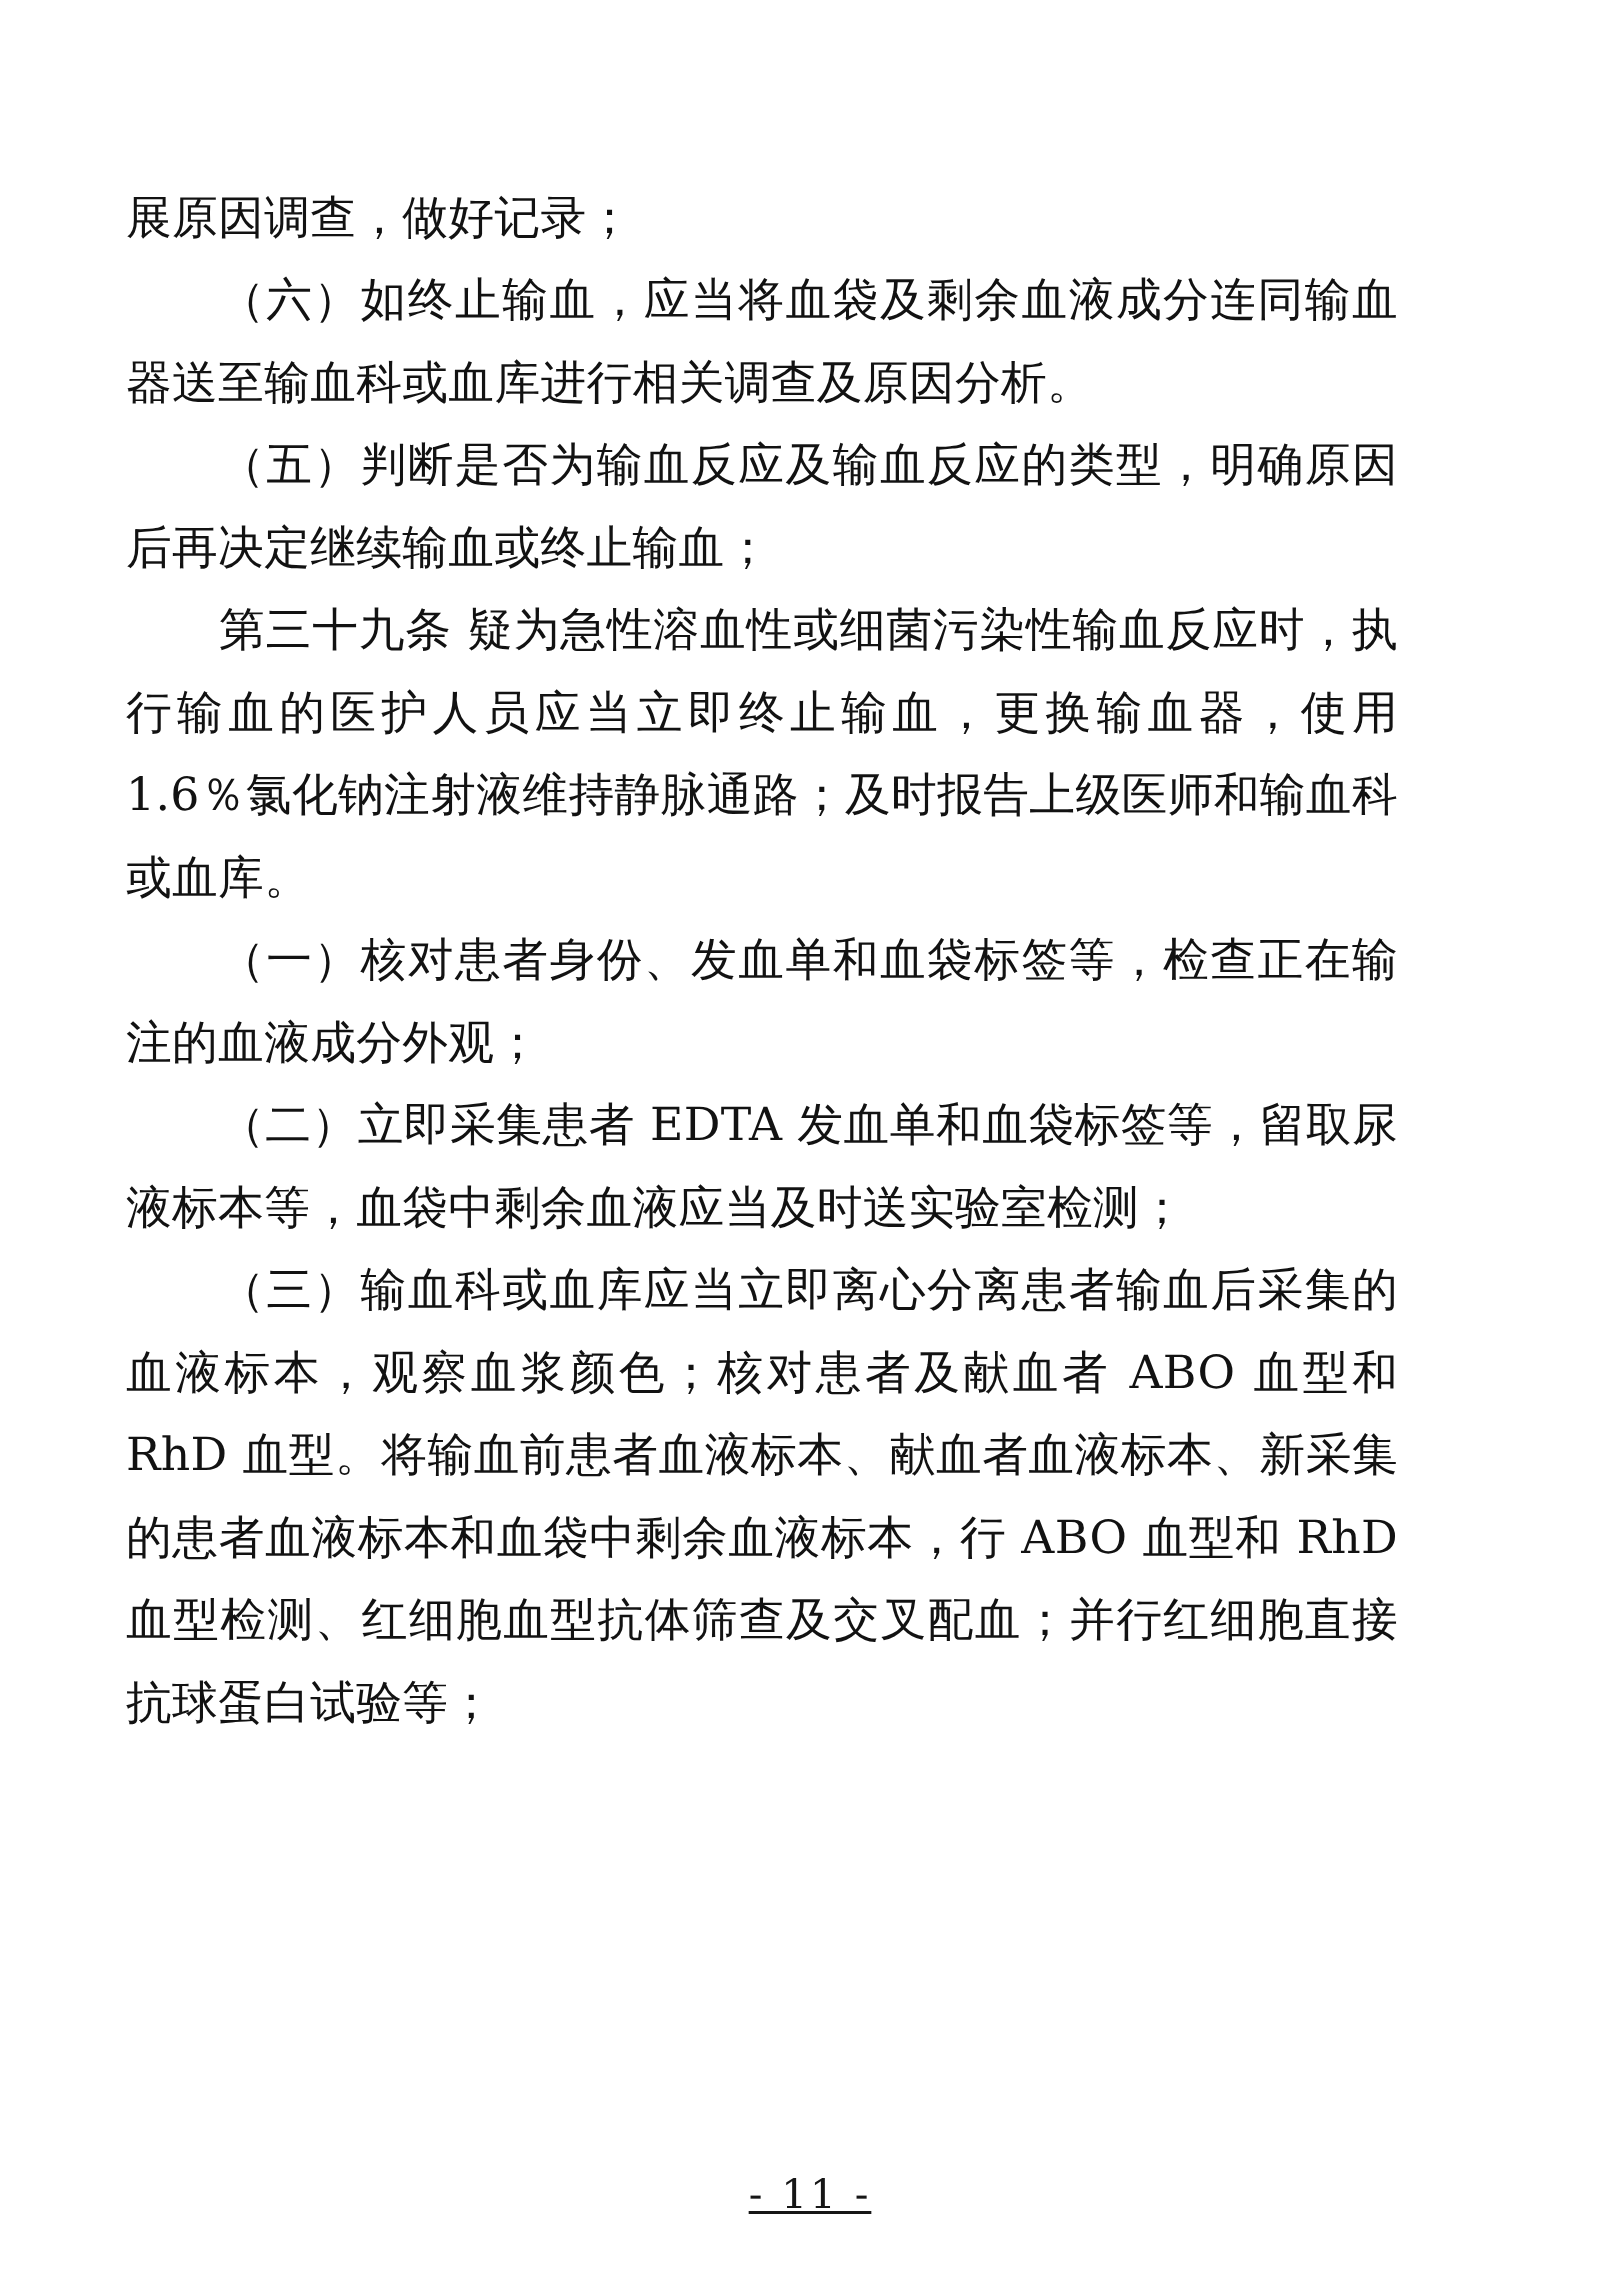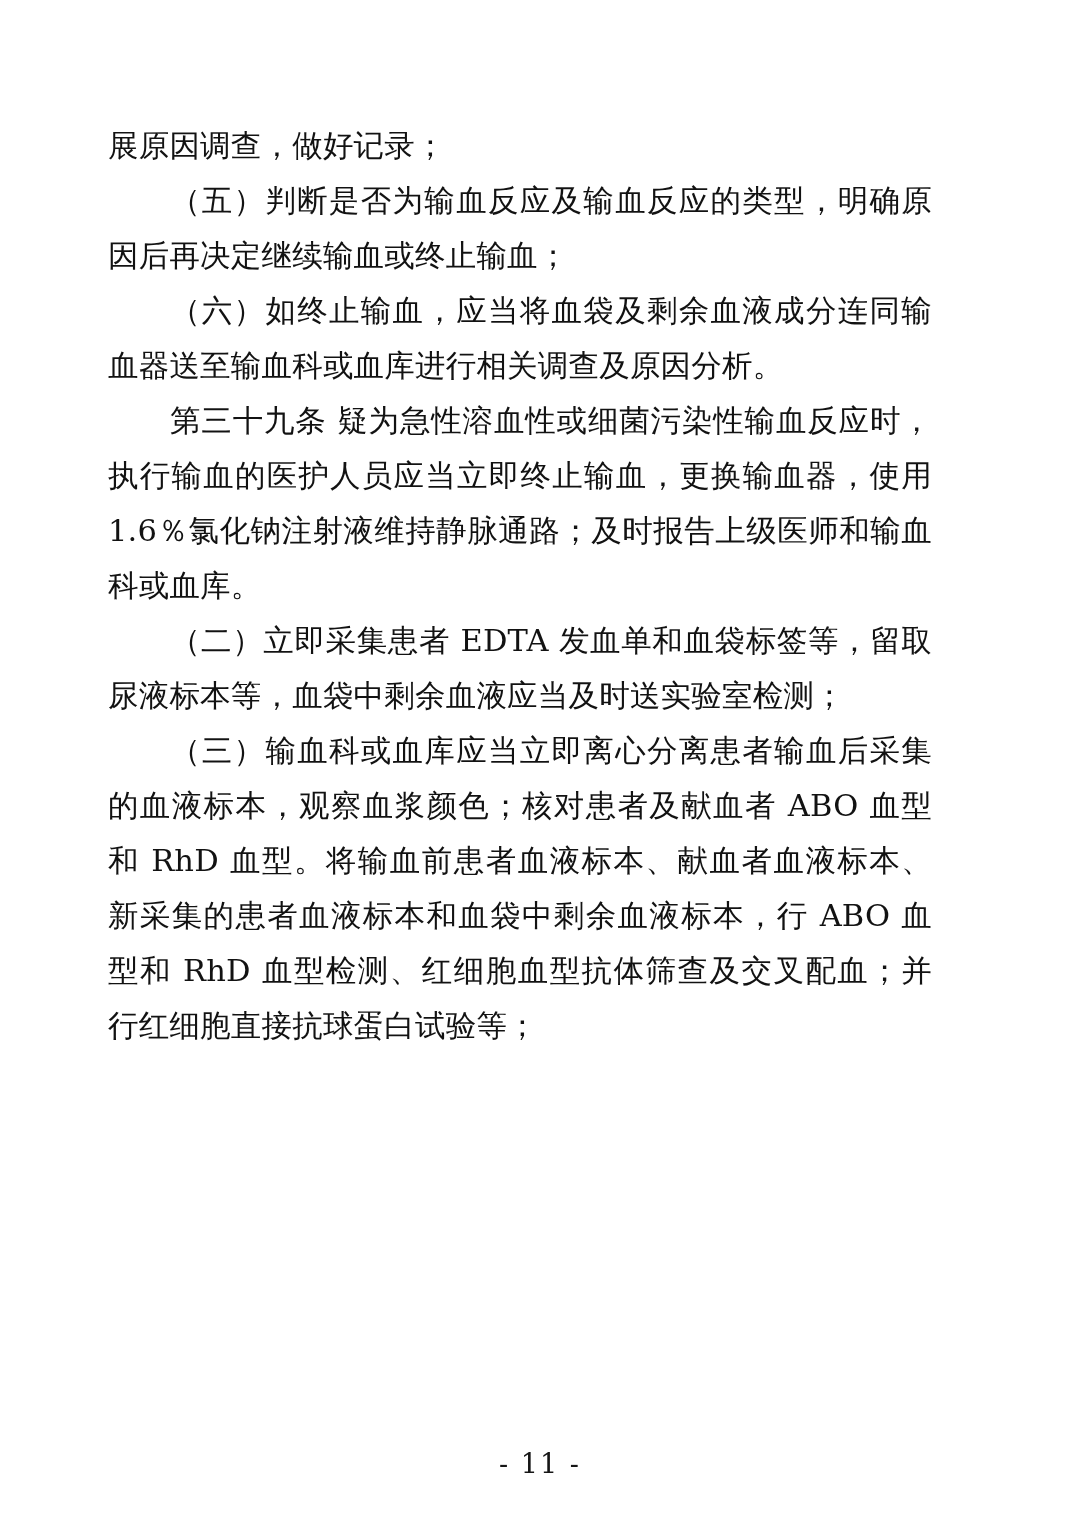--- a/index.html
+++ b/index.html
@@ -11,21 +11,21 @@
     width: 1080px;
     height: 1527px;
     position: relative;
     font-family: "DejaVu Serif", "Liberation Serif", serif;
     color: #1a1a1a;
   }
   .page {
     box-sizing: border-box;
     width: 1080px;
     height: 1527px;
-    padding: 118px 148px 0 108px;
+    padding: 118px 148px 0 84px;
     position: relative;
     background: #ffffff;
   }
   .body-text {
     font-size: 30.5px;
     line-height: 55px;
     text-align: justify;
     text-justify: inter-ideograph;
     letter-spacing: 0.2px;
     color: #121212;
@@ -43,28 +43,30 @@
   .page-number {
     position: absolute;
     left: 0;
     right: 0;
     bottom: 48px;
     text-align: center;
     font-size: 27px;
     letter-spacing: 2px;
     color: #161616;
     font-family: "DejaVu Serif", "Liberation Serif", serif;
+    text-decoration: underline;
   }
 </style>
 </head>
 <body>
 
 <div class="page">
   <div class="body-text">
     <p class="para">展原因调查，做好记录；</p>
+    <p class="para indent">（六）如终止输血，应当将血袋及剩余血液成分连同输血器送至输血科或血库进行相关调查及原因分析。</p>
     <p class="para indent">（五）判断是否为输血反应及输血反应的类型，明确原因后再决定继续输血或终止输血；</p>
-    <p class="para indent">（六）如终止输血，应当将血袋及剩余血液成分连同输血器送至输血科或血库进行相关调查及原因分析。</p>
     <p class="para indent">第三十九条  疑为急性溶血性或细菌污染性输血反应时，执行输血的医护人员应当立即终止输血，更换输血器，使用 1.6％氯化钠注射液维持静脉通路；及时报告上级医师和输血科或血库。</p>
+    <p class="para indent">（一）核对患者身份、发血单和血袋标签等，检查正在输注的血液成分外观；</p>
     <p class="para indent">（二）立即采集患者 EDTA 发血单和血袋标签等，留取尿液标本等，血袋中剩余血液应当及时送实验室检测；</p>
     <p class="para indent">（三）输血科或血库应当立即离心分离患者输血后采集的血液标本，观察血浆颜色；核对患者及献血者 ABO 血型和 RhD 血型。将输血前患者血液标本、献血者血液标本、新采集的患者血液标本和血袋中剩余血液标本，行 ABO 血型和 RhD 血型检测、红细胞血型抗体筛查及交叉配血；并行红细胞直接抗球蛋白试验等；</p>
   </div>
   <div class="page-number">- 11 -</div>
 </div>
 
 </body></html>

